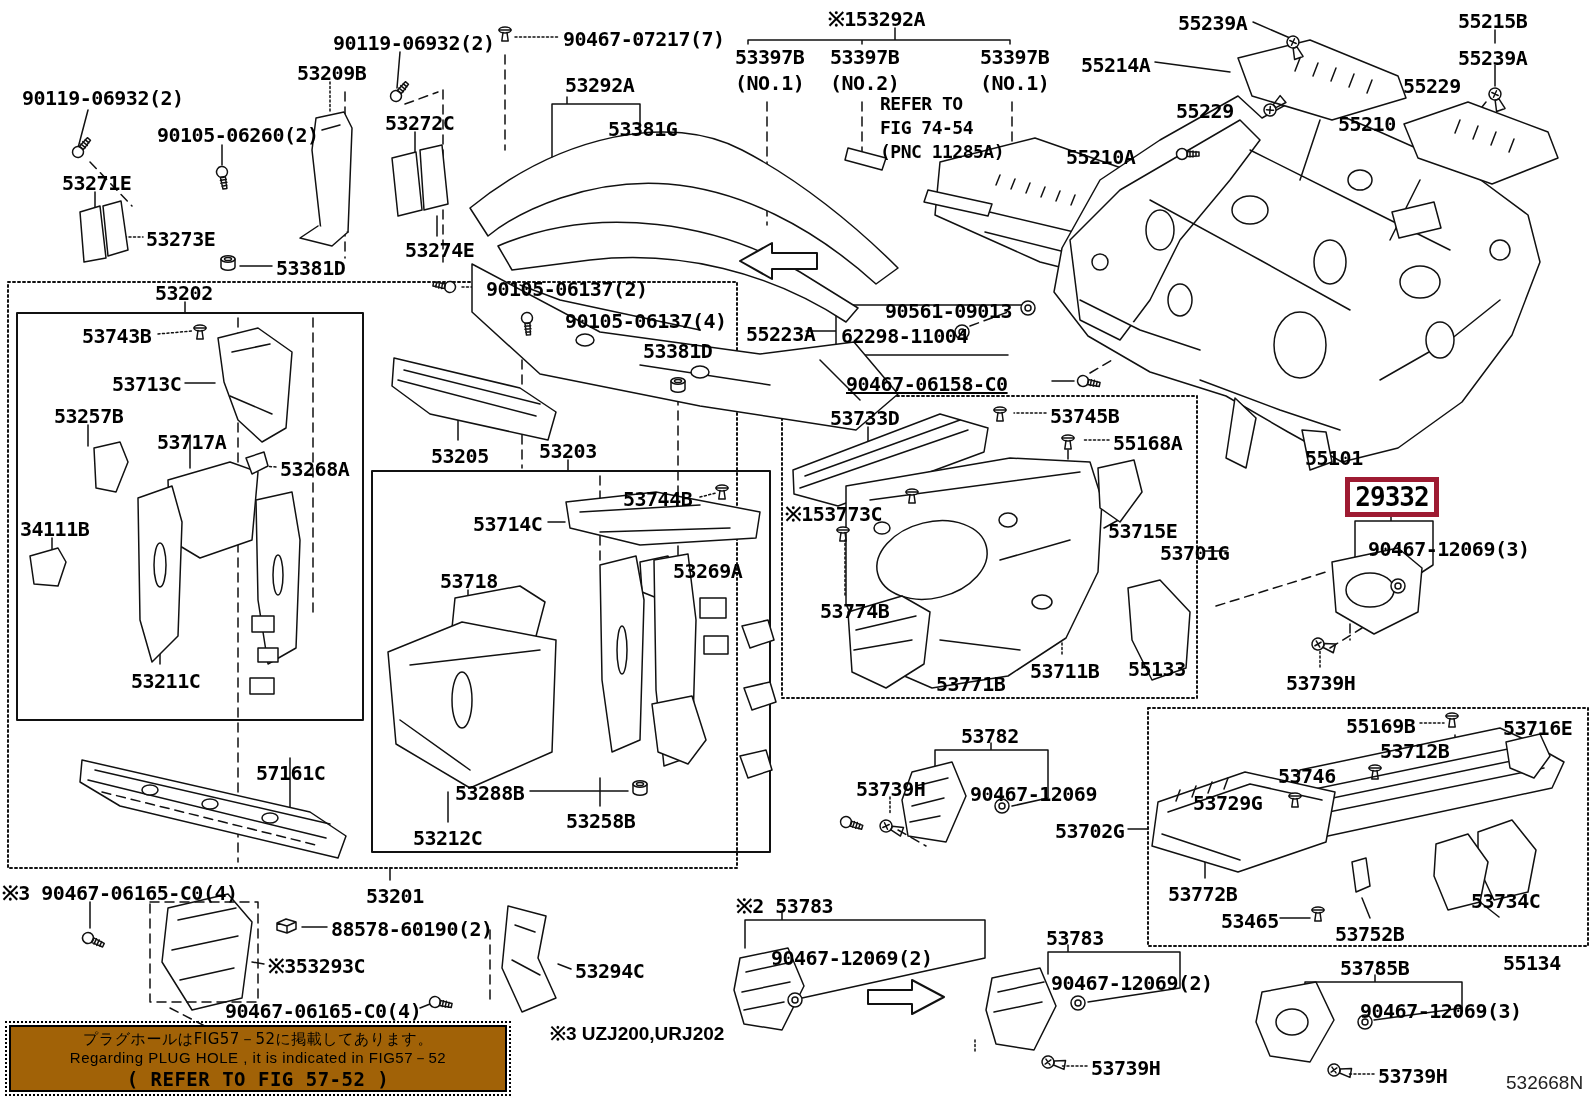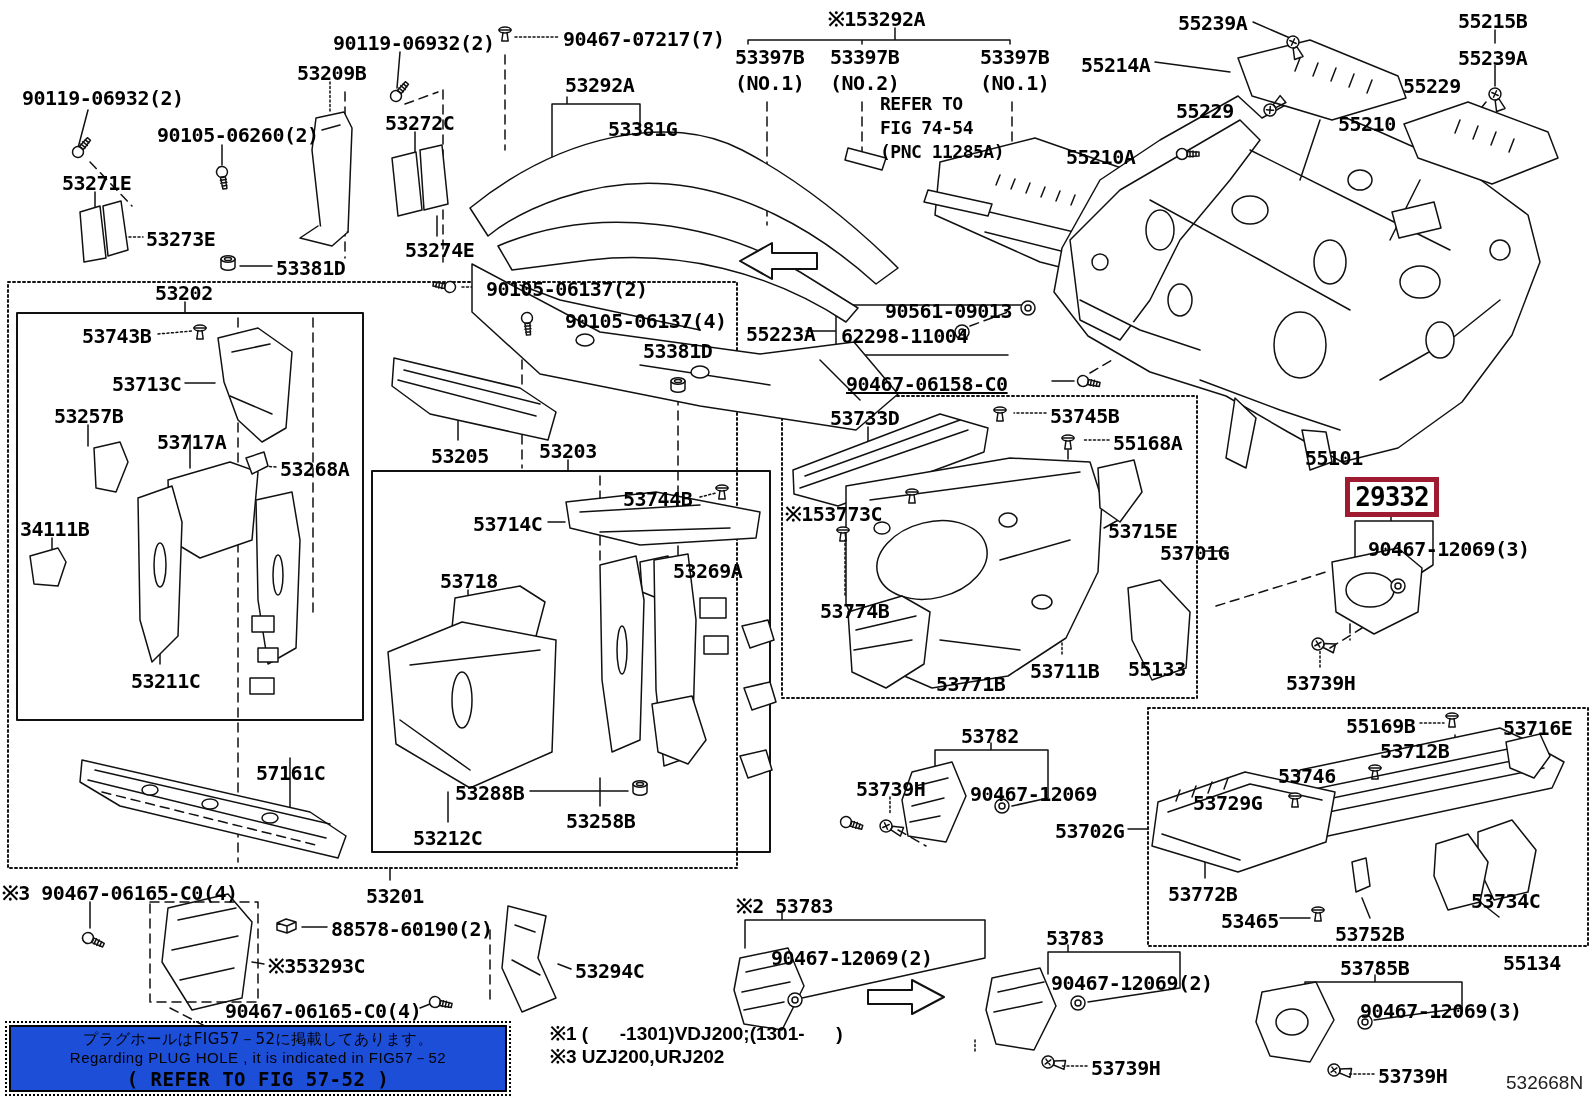--- a/index.html
+++ b/index.html
@@ -7,21 +7,21 @@
          font-family:"DejaVu Sans Mono",monospace;}
   svg.art{position:absolute;left:0;top:0;}
   .plbl{position:absolute;font:bold 20px "DejaVu Sans Mono",monospace;color:#000;
         white-space:pre;line-height:1.32;letter-spacing:-0.5px;z-index:5;}
   #hlbox{position:absolute;left:1345px;top:477px;width:84px;height:30px;
          border:5px solid var(--hl,#9e1b32);background:#fff;display:flex;align-items:center;
          justify-content:center;font:bold 26px "DejaVu Sans Mono",monospace;
          letter-spacing:-1px;z-index:6;}
   #notebox{position:absolute;left:9px;top:1025px;width:494px;height:60px;
            border:2px solid #000;outline:2px dotted #000;outline-offset:2px;
-           text-align:center;background:#1d4ed8;z-index:6;padding-top:3px;}
+           text-align:center;background:#a16207;z-index:6;padding-top:3px;}
   .nb1{font:15px "DejaVu Sans","Liberation Sans",sans-serif;letter-spacing:0.5px;}
   .nb2{font:15px "Liberation Sans",sans-serif;letter-spacing:0.5px;}
   .nb3{font:bold 19px "DejaVu Sans Mono",monospace;letter-spacing:0.5px;}
   #fnotes{position:absolute;left:550px;top:1022px;z-index:6;}
   .fnote{font:bold 19px "Liberation Sans",sans-serif;line-height:23px;white-space:pre;color:#000;}
   #figcode{position:absolute;left:1506px;top:1072px;font:19px "Liberation Sans",sans-serif;
            color:#222;z-index:6;}
 </style>
 </head>
 <body>
@@ -408,18 +408,17 @@
 
   <div id="hlbox">29332</div>
 
   <div id="notebox">
     <div class="nb1">プラグホールはFIG57－52に掲載してあります。</div>
     <div class="nb2">Regarding PLUG HOLE , it is indicated in FIG57－52</div>
     <div class="nb3">( REFER TO FIG 57-52 )</div>
   </div>
 
   <div id="fnotes">
-      <div class="fnote">※1 (      -1301)VDJ200;(1301-      )</div>
       <div class="fnote">※3 UZJ200,URJ202</div>
     </div>
 
   <div id="figcode">532668N</div>
 </div>
 
 </body></html>

